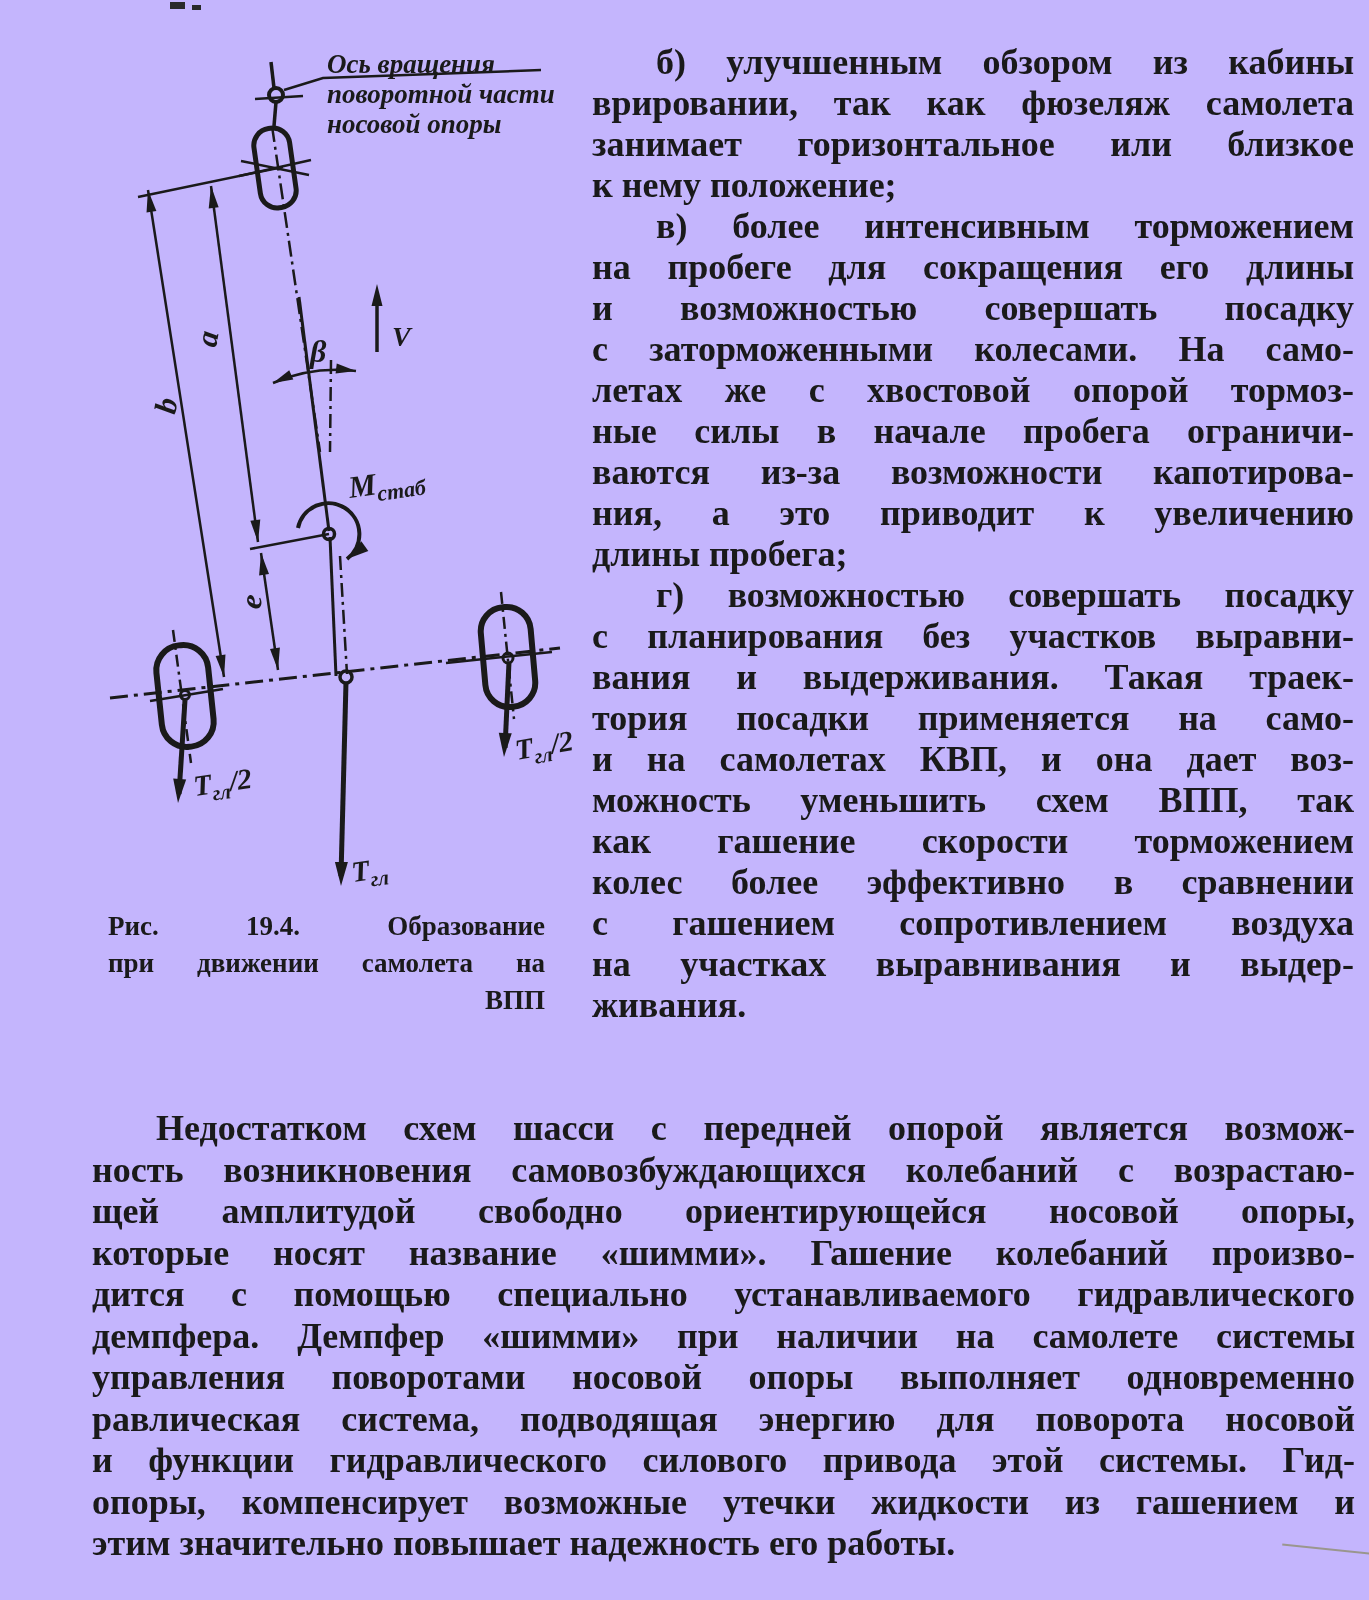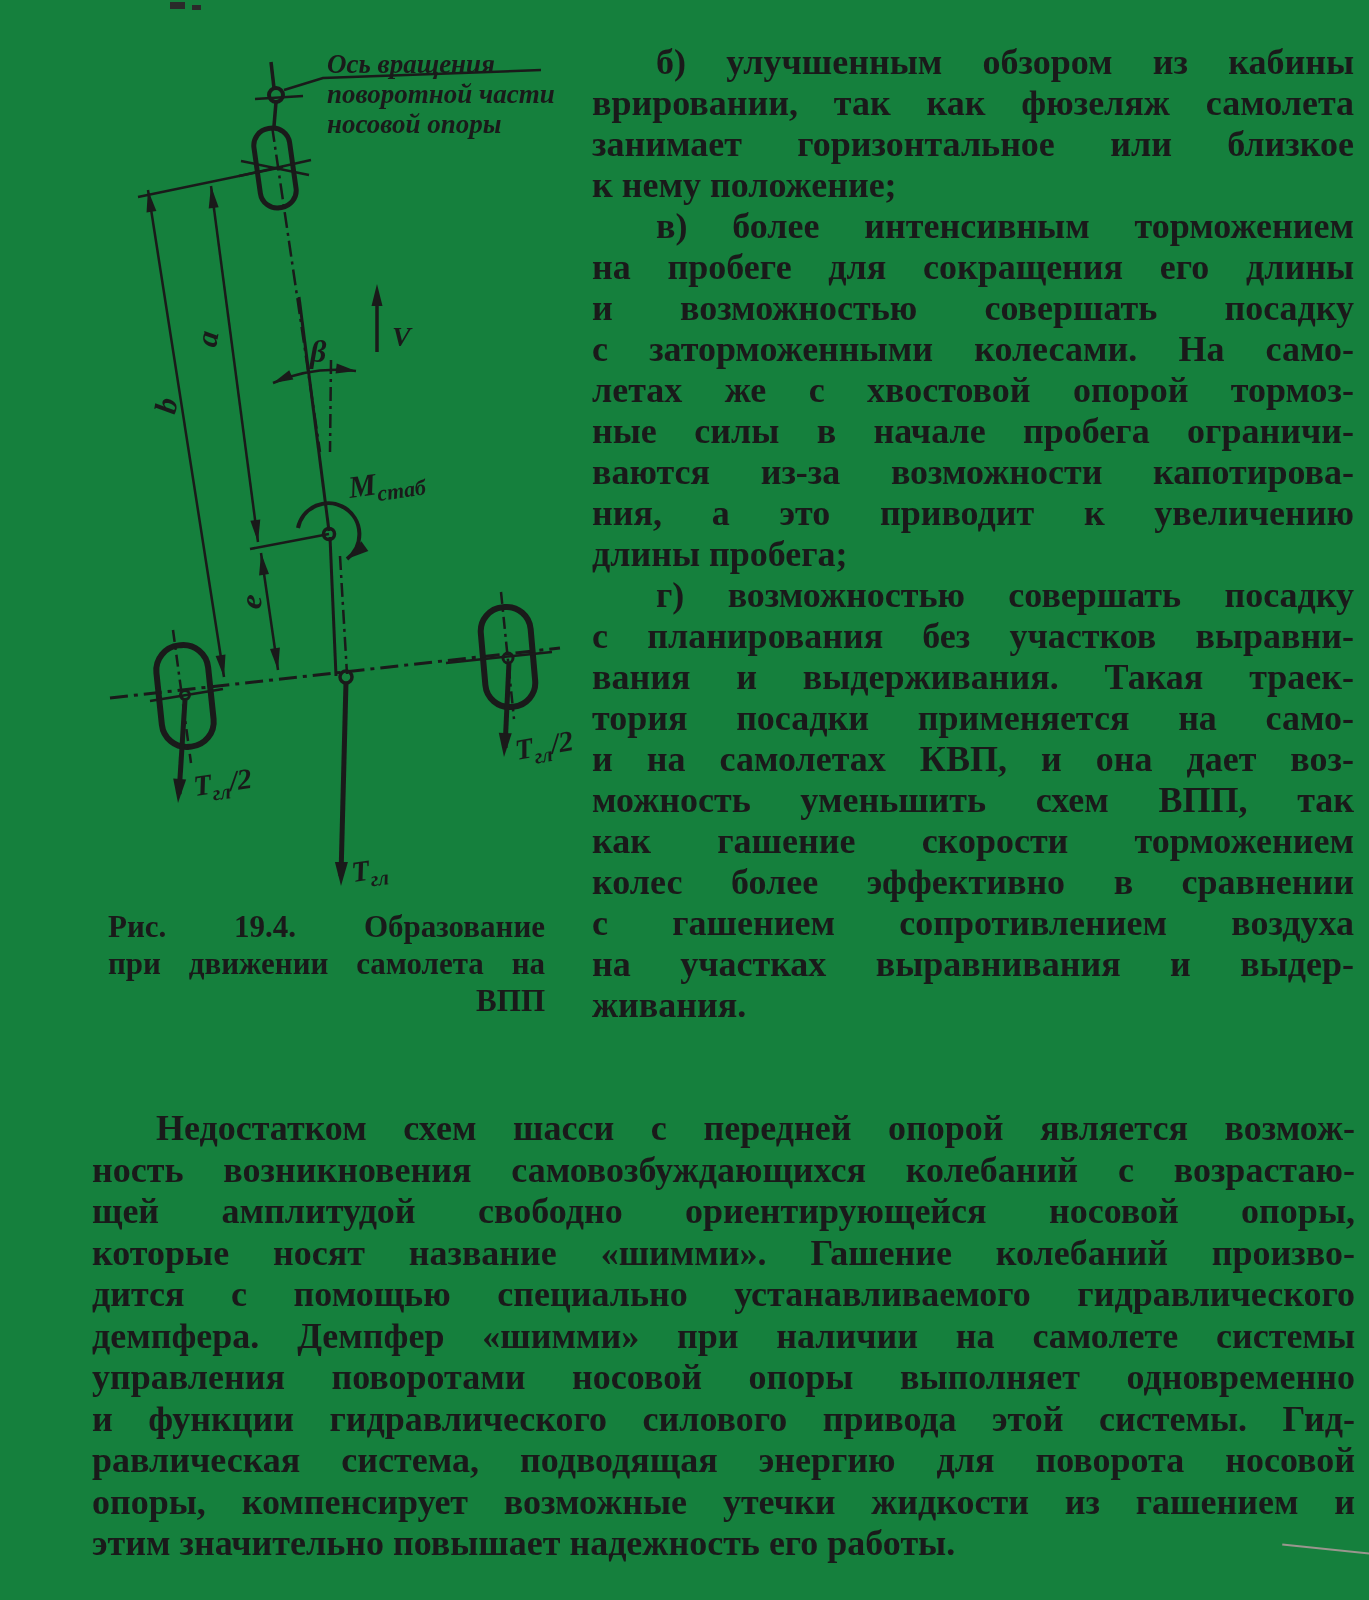--- a/index.html
+++ b/index.html
@@ -1,28 +1,28 @@
 <!DOCTYPE html>
 <html><head>
 <meta charset="utf-8">
 <style>
   html,body{margin:0;padding:0;}
   #page{
     position:relative;
     width:1369px;height:1600px;
-    background:#15803d;
+    background:#c4b5fd;
     font-family:"Liberation Serif", serif;
     color:#1a1a1a;
     overflow:hidden;
   }
   
   .tblock{position:absolute;font-weight:700;}
   #right-col{left:592px;top:42px;width:762px;font-size:36px;line-height:41px;}
   #bottom-par{left:92px;top:1108px;width:1263px;font-size:36px;line-height:41.5px;}
-  #fig-caption{left:108px;top:908px;width:437px;font-size:31px;line-height:37px;}
+  #fig-caption{left:108px;top:908px;width:437px;font-size:27px;line-height:37px;}
   .ln{white-space:normal;}
   .ln.j{text-align:justify;text-align-last:justify;}
   .ln.ind{padding-left:64px;}
   .ln.center{text-align:right;}
   
   #fig-svg{position:absolute;left:85px;top:30px;width:500px;height:880px;}
   text{fill:#1a1a1a;font-family:"Liberation Serif", serif;font-style:italic;font-weight:700;}
   .stroke{stroke:#1a1a1a;fill:none;}
   .head{fill:#1a1a1a;stroke:none;}
   
@@ -152,19 +152,19 @@
     </div>
 
   <div id="bottom-par" class="tblock">
       <div class="ln ind j">Недостатком схем шасси с передней опорой является возмож-</div>
       <div class="ln j">ность возникновения самовозбуждающихся колебаний с возрастаю-</div>
       <div class="ln j">щей амплитудой свободно ориентирующейся носовой опоры,</div>
       <div class="ln j">которые носят название «шимми». Гашение колебаний произво-</div>
       <div class="ln j">дится с помощью специально устанавливаемого гидравлического</div>
       <div class="ln j">демпфера. Демпфер «шимми» при наличии на самолете системы</div>
       <div class="ln j">управления поворотами носовой опоры выполняет одновременно</div>
+      <div class="ln j">равлическая система, подводящая энергию для поворота носовой</div>
       <div class="ln j">и функции гидравлического силового привода этой системы. Гид-</div>
-      <div class="ln j">равлическая система, подводящая энергию для поворота носовой</div>
       <div class="ln j">опоры, компенсирует возможные утечки жидкости из гашением и</div>
       <div class="ln ">этим значительно повышает надежность его работы.</div>
     </div>
 
 </div>
 
 </body></html>

